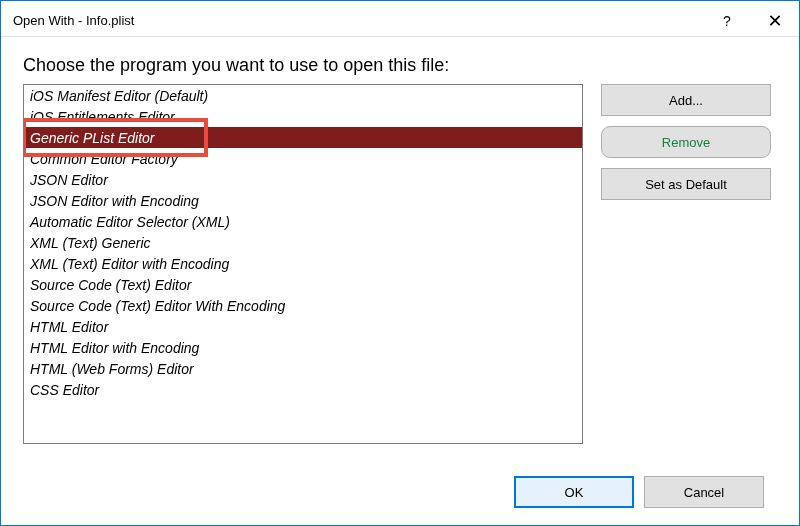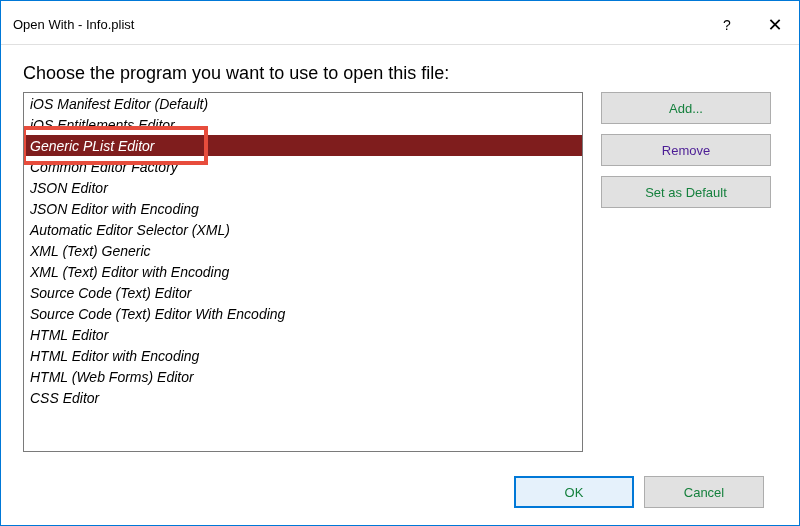--- a/index.html
+++ b/index.html
@@ -10,21 +10,21 @@
     body {
       font-family: 'Segoe UI', Tahoma, sans-serif;
       font-size: 13px;
       background: #fff;
       width: 800px;
       height: 526px;
       overflow: hidden;
       border: 1px solid #0078d7;
     }
     .titlebar {
-      height: 44px;
+      height: 36px;
       background: #fff;
       display: flex;
       align-items: center;
       padding: 4px 0 0 12px;
       border-bottom: 1px solid #e0e0e0;
     }
     .title {
       flex: 1;
       font-size: 13px;
       color: #000;
@@ -114,25 +114,26 @@
       gap: 10px;
       width: 170px;
     }
     .btn {
       height: 32px;
       background: #e1e1e1;
       border: 1px solid #adadad;
       font-size: 13px;
       font-family: inherit;
       cursor: pointer;
-      color: #15803d;
+      color: #000000;
     }
     .btn:disabled {
-      color: #4c1d95;
+      color: #15803d;
       cursor: default;
+      border-radius: 9px;
     }
     .bottom-buttons {
       position: absolute;
       bottom: 18px;
       right: 36px;
       display: flex;
       gap: 10px;
     }
     .bottom-buttons .btn {
       width: 120px;

